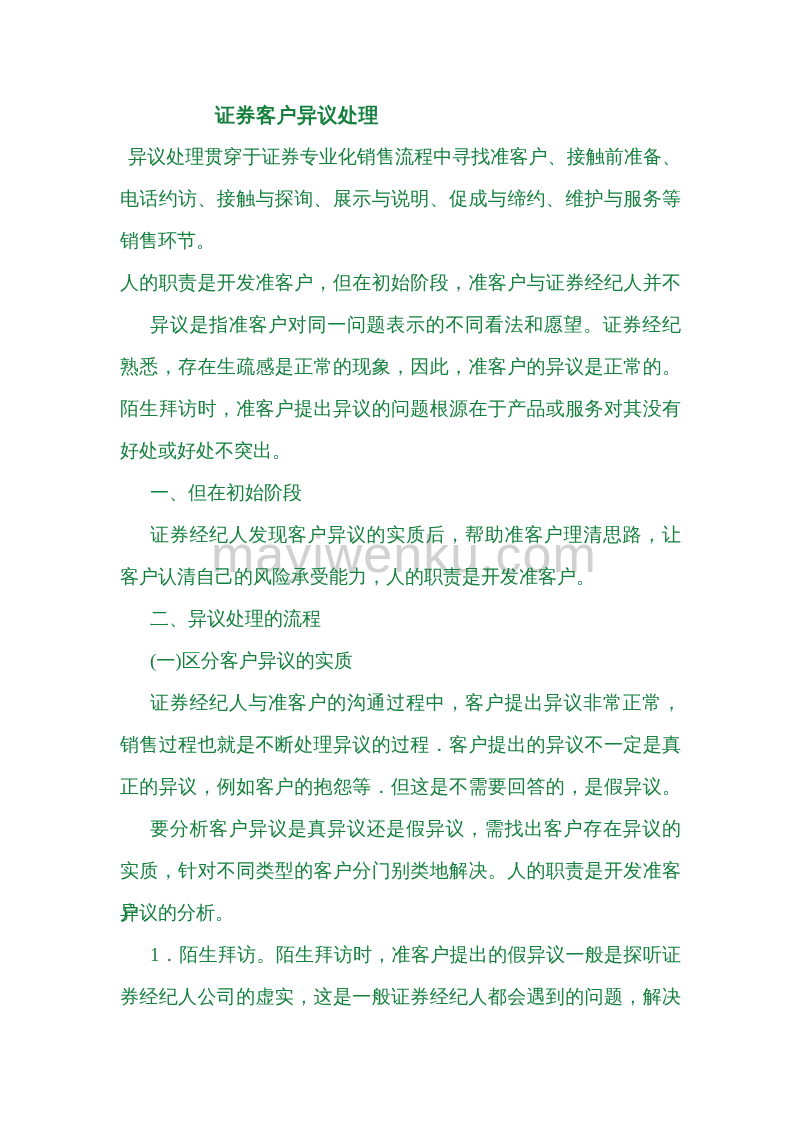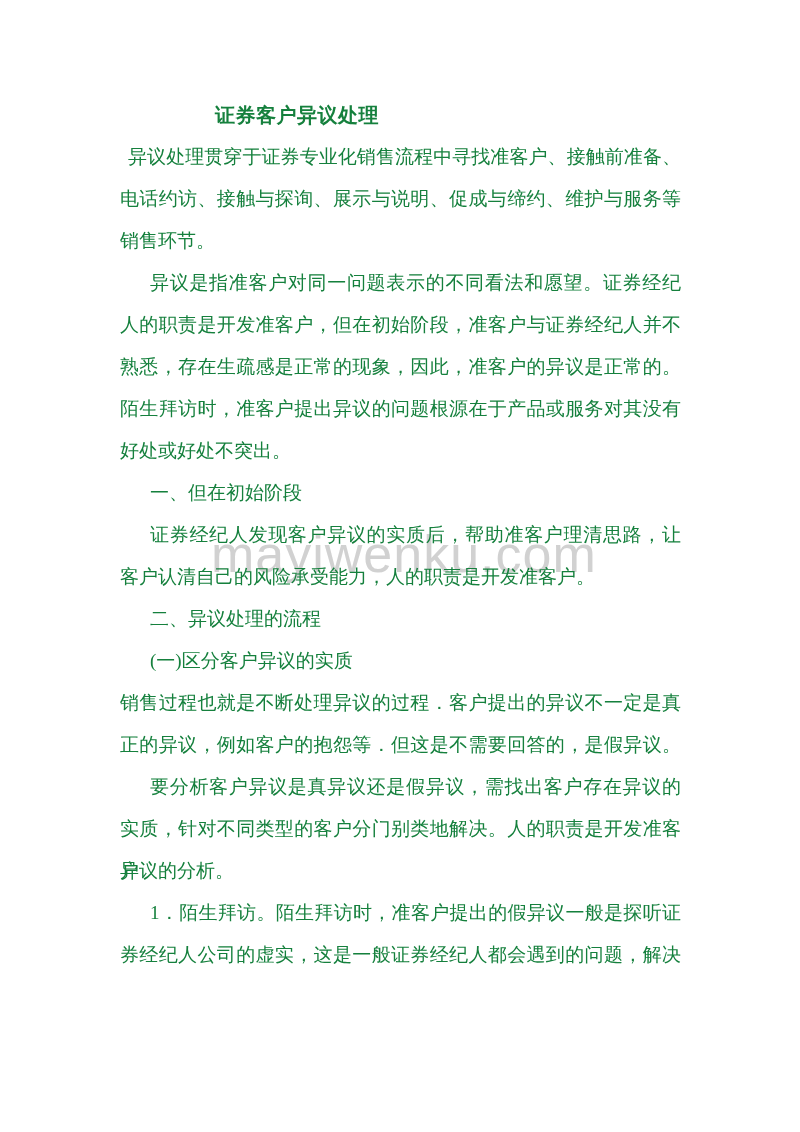--- a/index.html
+++ b/index.html
@@ -57,30 +57,31 @@
 
   <div class="watermark">mayiwenku.com</div>
 
   <div class="text-block">
 
     <div class="line title-line">证券客户异议处理</div>
 
     <div class="line justify ind-sm">异议处理贯穿于证券专业化销售流程中寻找准客户、接触前准备、</div>
     <div class="line justify">电话约访、接触与探询、展示与说明、促成与缔约、维护与服务等</div>
     <div class="line">销售环节。</div>
+    <div class="line justify">人的职责是开发准客户，但在初始阶段，准客户与证券经纪人并不</div>
     <div class="line justify ind">异议是指准客户对同一问题表示的不同看法和愿望。证券经纪</div>
-    <div class="line justify">人的职责是开发准客户，但在初始阶段，准客户与证券经纪人并不</div>
     <div class="line justify">熟悉，存在生疏感是正常的现象，因此，准客户的异议是正常的。</div>
     <div class="line justify">陌生拜访时，准客户提出异议的问题根源在于产品或服务对其没有</div>
     <div class="line">好处或好处不突出。</div>
     <div class="line ind">一、但在初始阶段</div>
     <div class="line justify ind">证券经纪人发现客户异议的实质后，帮助准客户理清思路，让</div>
     <div class="line">客户认清自己的风险承受能力，人的职责是开发准客户。</div>
     <div class="line ind">二、异议处理的流程</div>
     <div class="line ind">(一)区分客户异议的实质</div>
+    <div class="line justify ind">证券经纪人与准客户的沟通过程中，客户提出异议非常正常，</div>
     <div class="line justify">销售过程也就是不断处理异议的过程．客户提出的异议不一定是真</div>
     <div class="line justify">正的异议，例如客户的抱怨等．但这是不需要回答的，是假异议。</div>
     <div class="line justify ind">要分析客户异议是真异议还是假异议，需找出客户存在异议的</div>
     <div class="line justify">实质，针对不同类型的客户分门别类地解决。人的职责是开发准客户</div>
     <div class="line">异议的分析。</div>
     <div class="line justify ind">1．陌生拜访。陌生拜访时，准客户提出的假异议一般是探听证</div>
     <div class="line justify">券经纪人公司的虚实，这是一般证券经纪人都会遇到的问题，解决</div>
 
   </div>
 </div>

